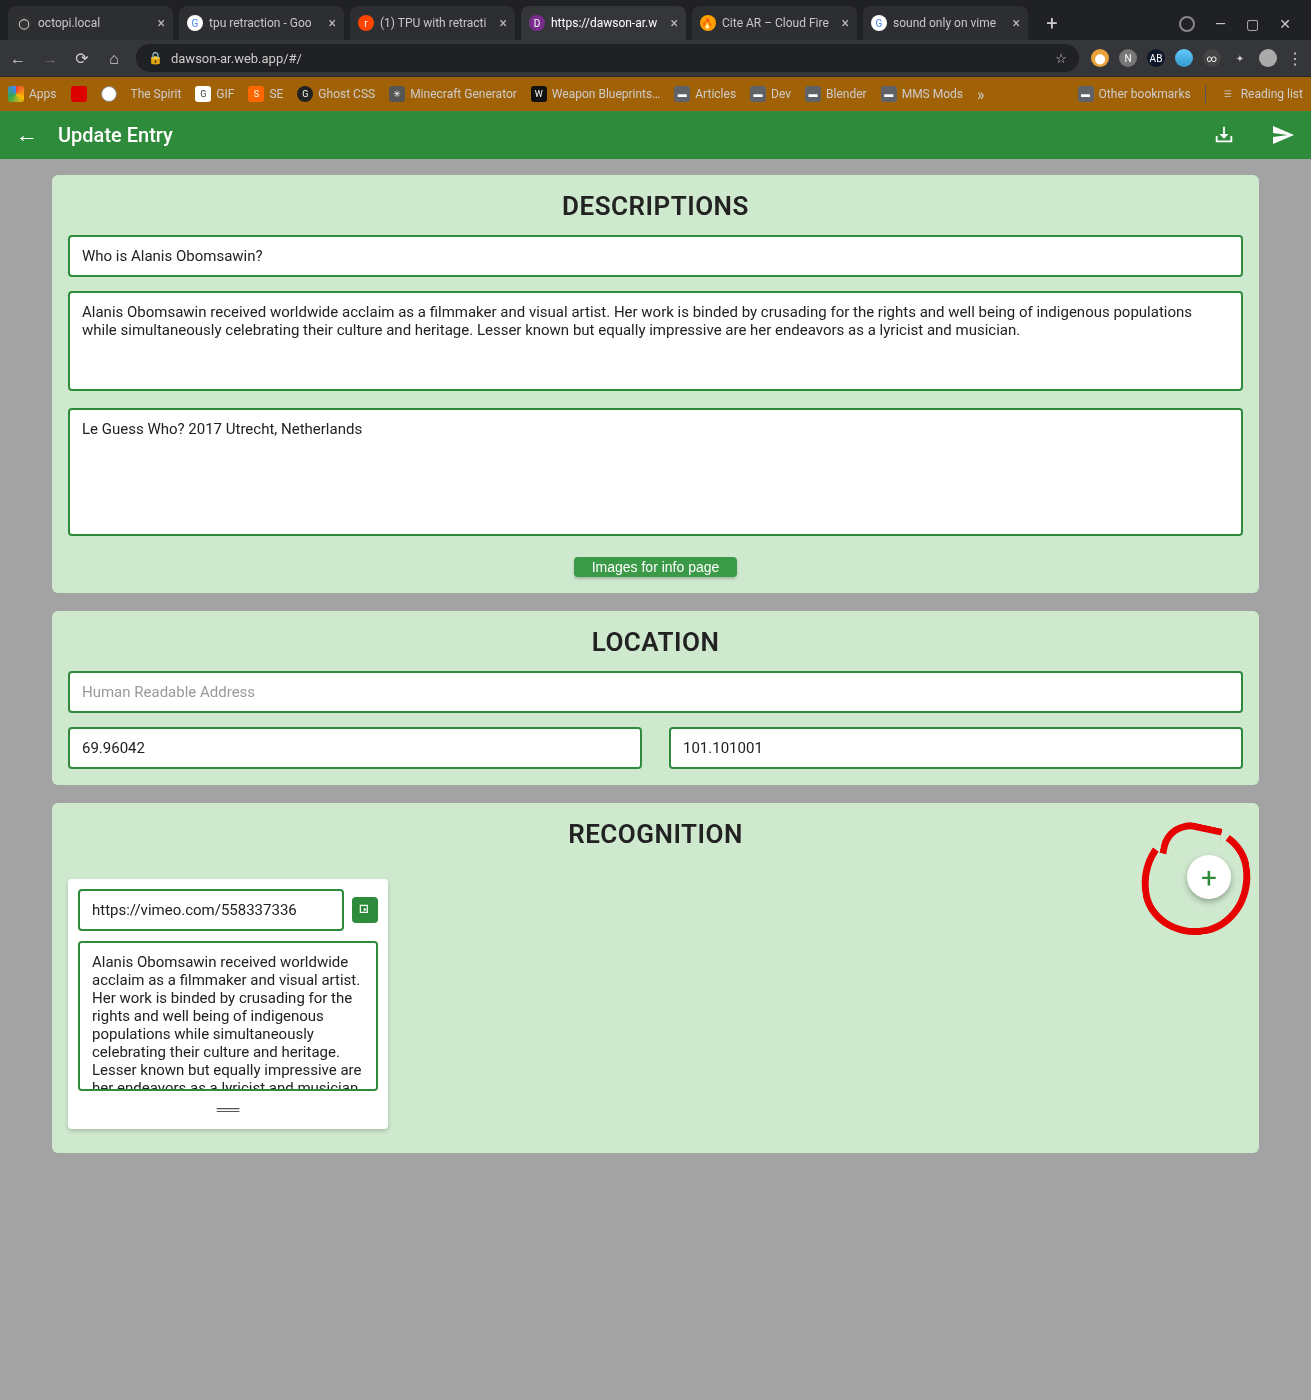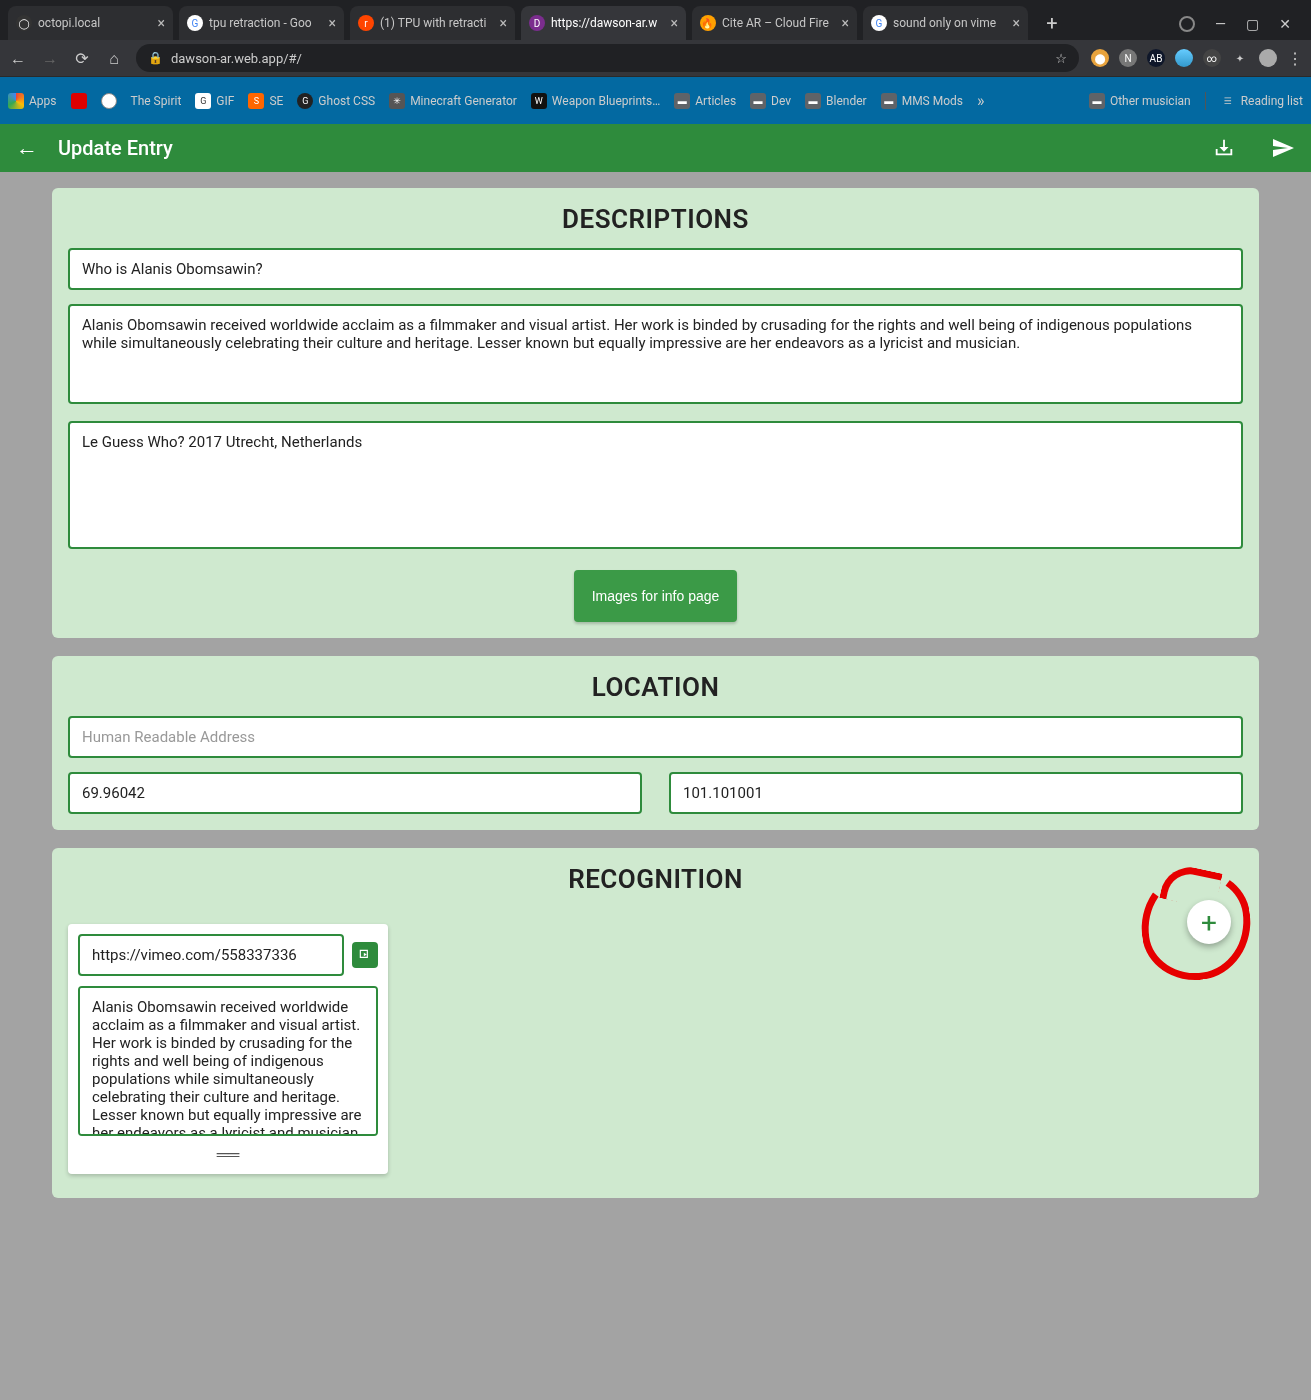--- a/index.html
+++ b/index.html
@@ -66,22 +66,22 @@
   .omnibox {
     flex:1; background:#202124; border-radius:20px; height:28px;
     display:flex; align-items:center; padding: 0 12px; color:#ccc; font-size:13px;
     gap:8px;
   }
   .omnibox .lock { font-size:12px; }
   .right-icons { display:flex; gap:10px; align-items:center; }
   .right-icons .ico { width:18px; height:18px; border-radius:50%; background:#555;
     display:inline-flex; align-items:center; justify-content:center; font-size:10px;color:#fff;}
   .bookmarks {
-    background: #0369a1;
-    height: 48px;
+    background: #a16207;
+    height: 35px;
     border-top: 1px solid #2a2a2a;
     display:flex; align-items:center; padding:0 8px; gap:14px;
     color:#ccc; font-size:12px;
   }
   .bm { display:flex; align-items:center; gap:5px; white-space:nowrap; }
   .bm .bico { width:16px; height:16px; background:#666; border-radius:3px;
     display:inline-flex;align-items:center;justify-content:center;font-size:9px;color:#fff;}
   .bm .folder { background:#5f6368; }
   .bm-sep { margin-left:auto; }
   
@@ -132,21 +132,21 @@
     font-family:inherit;
     color:#222;
     margin-bottom:14px;
     resize:none;
   }
   .field:last-child { margin-bottom:0; }
   .btn-primary {
     background:#3b9a47;
     color:#fff;
     border:none;
-    padding:18px 18px;
+    padding:2px 18px;
     border-radius:4px;
     font-size:14px;
     cursor:pointer;
     display:block;
     margin:4px auto 0;
     box-shadow:0 2px 3px rgba(0,0,0,.2);
   }
   .row { display:flex; gap:27px; }
   .row .field { flex:1; margin-bottom:0; }
   .recog-card {
@@ -308,21 +308,21 @@
       <span>Blender</span>
     </span>
   <span class="bm">
       <span class="bico folder">▬</span>
       <span>MMS Mods</span>
     </span>
   <span class="bm" style="font-size:16px">»</span>
   <span class="bm-sep"></span>
   <span class="bm">
       <span class="bico folder">▬</span>
-      <span>Other musician</span>
+      <span>Other bookmarks</span>
     </span>
   <span style="width:1px;height:18px;background:#555"></span>
   <span class="bm">
       <span class="bico" style="background:transparent;color:#ccc">☰</span>
       <span>Reading list</span>
     </span>
 </div>
 
 <div class="app">
   <div class="appbar">

